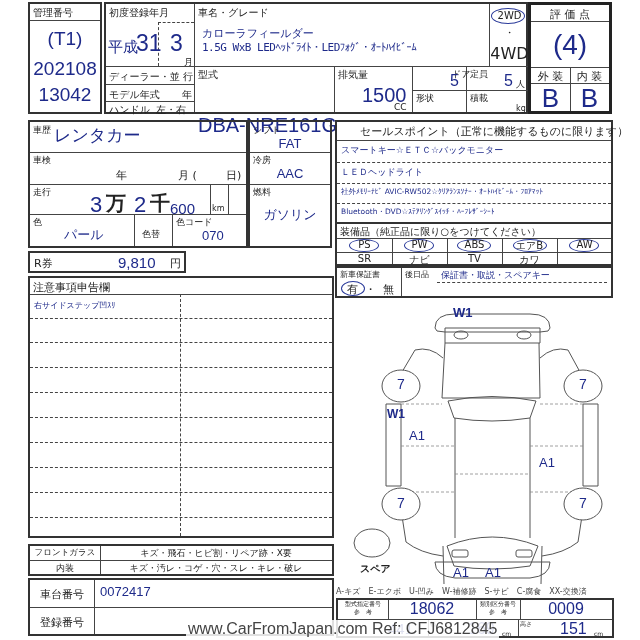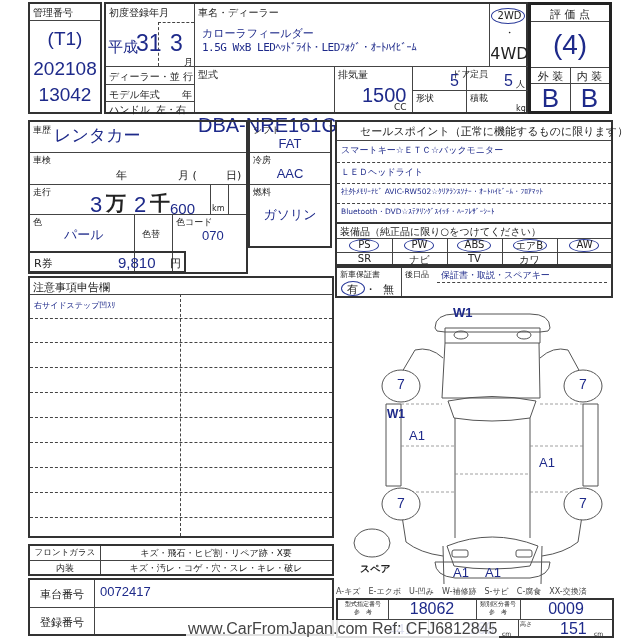--- a/index.html
+++ b/index.html
@@ -40,21 +40,21 @@
   <div class="lbl" style="position:absolute;left:78px;top:52px;font-size:9px;">月</div>
   <div class="hline" style="left:0;width:424px;top:62px;"></div>
   <div class="lbl" style="position:absolute;left:3px;top:66px;">ディーラー・並 行</div>
   <div class="hline" style="left:0;width:88px;top:80px;"></div>
   <div class="lbl" style="position:absolute;left:3px;top:84px;">モデル年式</div>
   <div class="lbl" style="position:absolute;left:76px;top:84px;">年</div>
   <div class="hline" style="left:0;width:88px;top:97px;"></div>
   <div class="lbl" style="position:absolute;left:3px;top:99px;">ハンドル</div>
   <div class="lbl" style="position:absolute;left:50px;top:99px;">左・右</div>
 
-  <div class="lbl" style="position:absolute;left:92px;top:2px;">車名・ディーラー</div>
+  <div class="lbl" style="position:absolute;left:92px;top:2px;">車名・グレード</div>
   <div class="blue" style="position:absolute;left:96px;top:22px;font-size:11px;">カローラフィールダー</div>
   <div class="blue" style="position:absolute;left:96px;top:37px;font-size:11px;font-family:'DejaVu Sans Mono',monospace;letter-spacing:-0.5px;">1.5G WxB LEDﾍｯﾄﾞﾗｲﾄ・LEDﾌｫｸﾞ・ｵｰﾄﾊｲﾋﾞｰﾑ</div>
 
   <div class="vline" style="left:383px;top:0;height:62px;"></div>
   <div class="oval" style="left:385px;top:4px;width:34px;height:16px;"></div>
   <div class="lbl ctr" style="position:absolute;left:383px;width:41px;top:6px;font-size:10px;">2WD</div>
   <div class="lbl ctr" style="position:absolute;left:383px;width:41px;top:22px;font-size:10px;">・</div>
   <div class="lbl ctr" style="position:absolute;left:383px;width:41px;top:40px;font-size:16px;">4WD</div>
 
   <div class="lbl" style="position:absolute;left:92px;top:64px;">型式</div>
@@ -84,21 +84,21 @@
   <div class="blue big ctr" style="position:absolute;left:0;right:0;top:24px;font-size:28px;">(4)</div>
   <div class="hline" style="left:0;right:0;top:62px;"></div>
   <div class="vline" style="left:39px;top:62px;bottom:0;"></div>
   <div class="lbl ctr" style="position:absolute;left:0;width:39px;top:64px;font-size:11px;">外 装</div>
   <div class="lbl ctr" style="position:absolute;left:39px;width:39px;top:64px;font-size:11px;">内 装</div>
   <div class="hline" style="left:0;right:0;top:78px;"></div>
   <div class="blue big ctr" style="position:absolute;left:0;width:39px;top:78px;font-size:26px;">B</div>
   <div class="blue big ctr" style="position:absolute;left:39px;width:39px;top:78px;font-size:26px;">B</div>
 </div>
 
-<div class="abs box" style="left:28px;top:120px;width:220px;height:154px;">
+<div class="abs box" style="left:28px;top:120px;width:220px;height:128px;">
   <div class="lbl" style="position:absolute;left:3px;top:2px;font-size:9px;">車歴</div>
   <div class="blue" style="position:absolute;left:24px;top:2px;font-size:17px;">レンタカー</div>
   <div class="hline" style="left:0;right:0;top:30px;"></div>
   <div class="lbl" style="position:absolute;left:3px;top:32px;font-size:9px;">車検</div>
   <div class="lbl" style="position:absolute;left:86px;top:46px;font-size:11px;">年</div>
   <div class="lbl" style="position:absolute;left:148px;top:46px;font-size:11px;">月 (</div>
   <div class="lbl" style="position:absolute;left:196px;top:46px;font-size:11px;">日)</div>
   <div class="hline" style="left:0;right:0;top:62px;"></div>
   <div class="lbl" style="position:absolute;left:3px;top:64px;font-size:9px;">走行</div>
   <div class="blue big" style="position:absolute;left:60px;top:70px;font-size:22px;">3</div>

